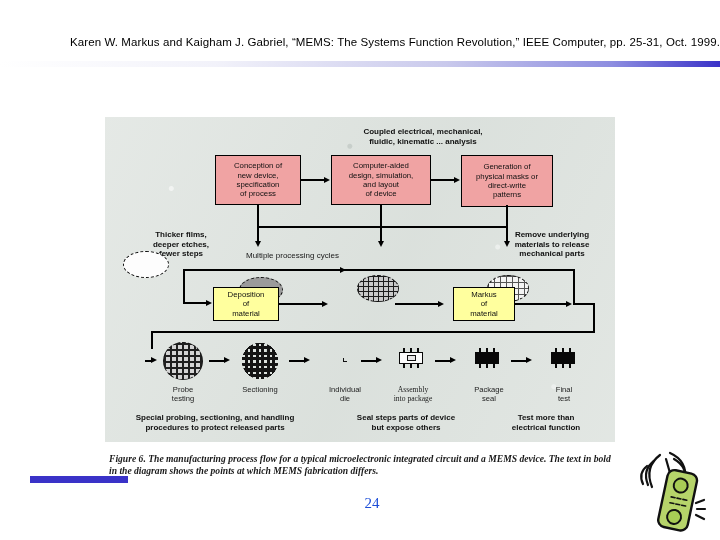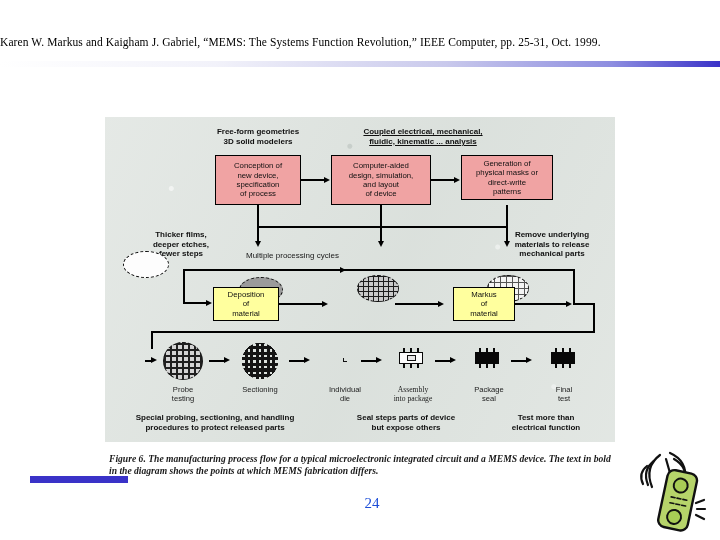--- a/index.html
+++ b/index.html
@@ -6,22 +6,22 @@
   body{
     width:720px;height:540px;
     background:#ffffff;
     font-family:"Liberation Serif", serif;
     position:relative;
     overflow:hidden;
   }
   
   .cite{
     position:absolute; left:0; top:36px; width:720px;
-    text-align:left;
-    font-family:Liberation Serif, serif;
+    text-align:right;
+    font-family:Liberation Sans, sans-serif;
     font-size:11.5px; color:#000; letter-spacing:0.1px;
     white-space:nowrap;
   }
   .topbar{
     position:absolute; left:0; top:61px; width:720px; height:6px;
     background:linear-gradient(to right,#ffffff 0%,#f2f2fa 30%,#c9c9ec 62%,#8d8de0 85%,#3a32c8 100%);
   }
   .botbar{
     position:absolute; left:30px; top:476px; width:98px; height:7px;
     background:#3a32c8;
@@ -156,34 +156,32 @@
 <body>
 
 <div class="cite">Karen W. Markus and Kaigham J. Gabriel, “MEMS: The Systems Function Revolution,” IEEE Computer, pp. 25-31, Oct. 1999.</div>
 <div class="topbar"></div>
 <div class="botbar"></div>
 <div class="pagenum">24</div>
 
 <div class="figure">
   <div class="fig-body">
 
-    <div class="lbl" style="left:88px;top:10px;width:130px;">Free-form geometries
-3D solid modelers</div>
-    <div class="lbl" style="left:228px;top:10px;width:180px;text-decoration:underline;">Coupled electrical, mechanical,
+    <div class="lbl" style="left:228px;top:10px;width:180px;">Coupled electrical, mechanical,
 fluidic, kinematic ... analysis</div>
 
     <div class="box pink" style="left:226px;top:38px;width:100px;height:50px;">Computer-aided
 design, simulation,
 and layout
 of device</div>
     <div class="box pink" style="left:110px;top:38px;width:86px;height:50px;">Conception of
 new device,
 specification
 of process</div>
-    <div class="box pink" style="left:356px;top:38px;width:92px;height:45px;">Generation of
+    <div class="box pink" style="left:356px;top:38px;width:92px;height:52px;">Generation of
 physical masks or
 direct-write
 patterns</div>
 
     <div class="hline" style="left:196px;top:62px;width:24px;"></div>
     <div class="arrow-r" style="left:219px;top:59.5px;"></div>
     <div class="hline" style="left:326px;top:62px;width:24px;"></div>
     <div class="arrow-r" style="left:349px;top:59.5px;"></div>
 
     <div class="vline" style="left:152px;top:88px;height:22px;"></div>

